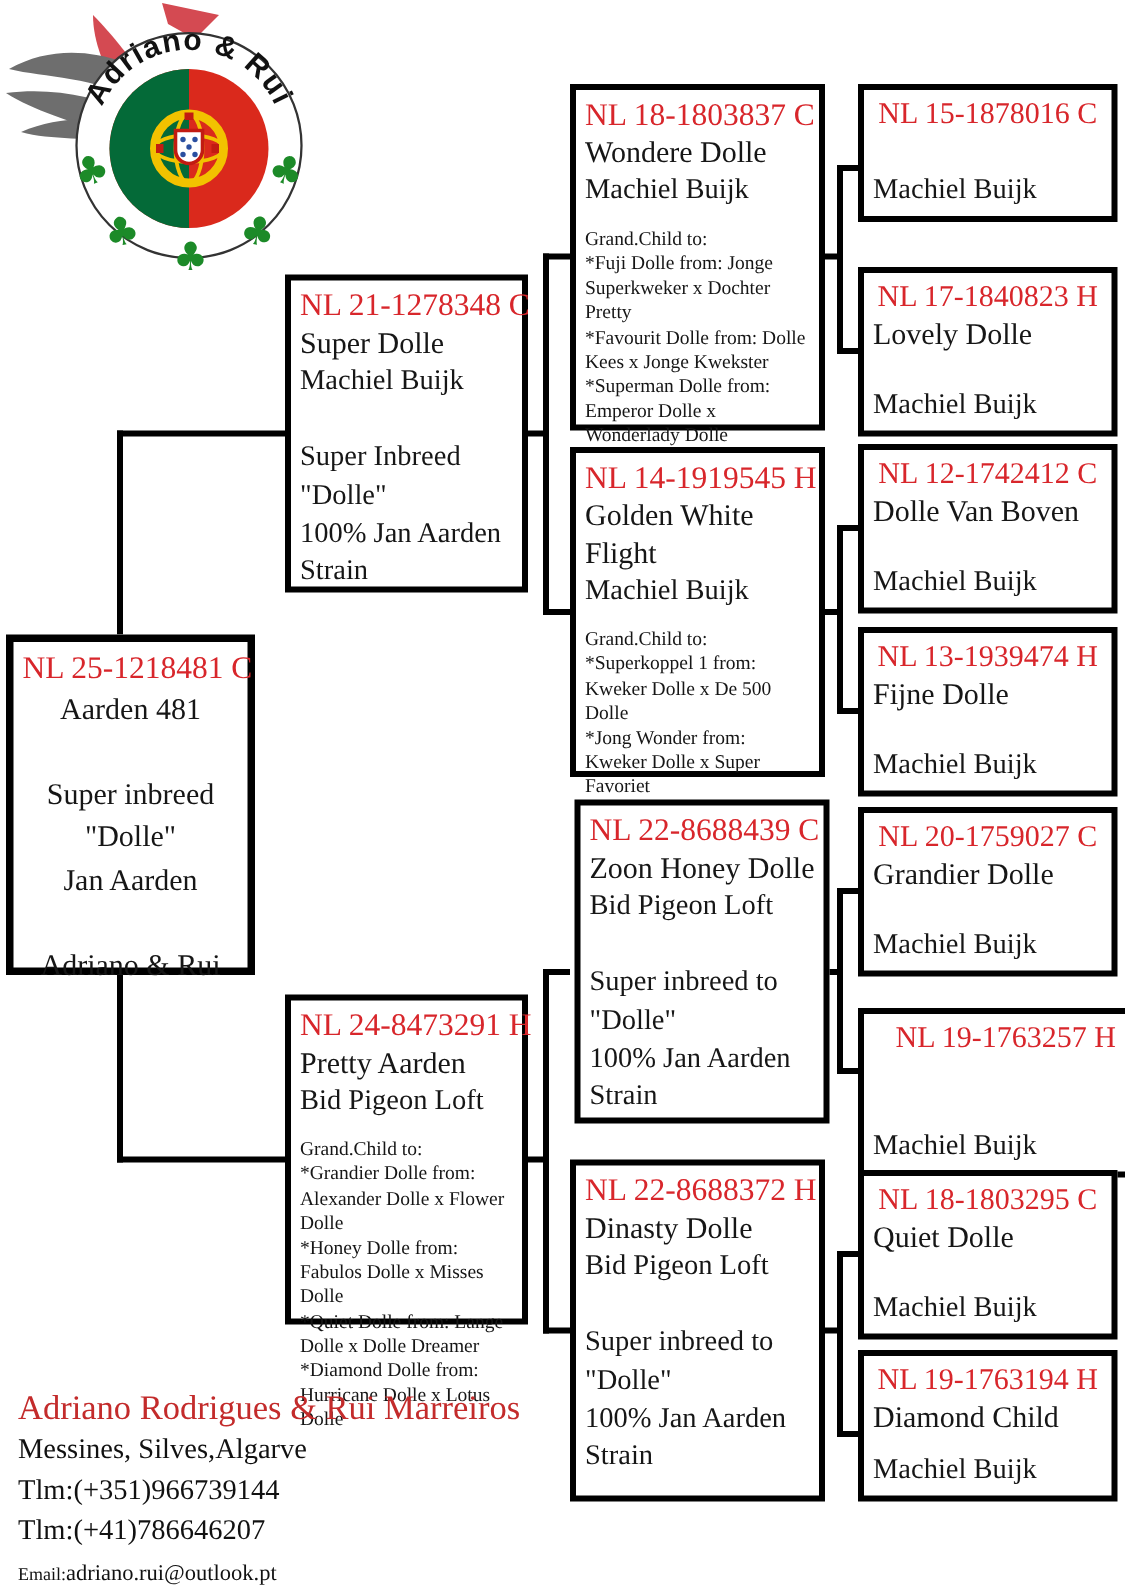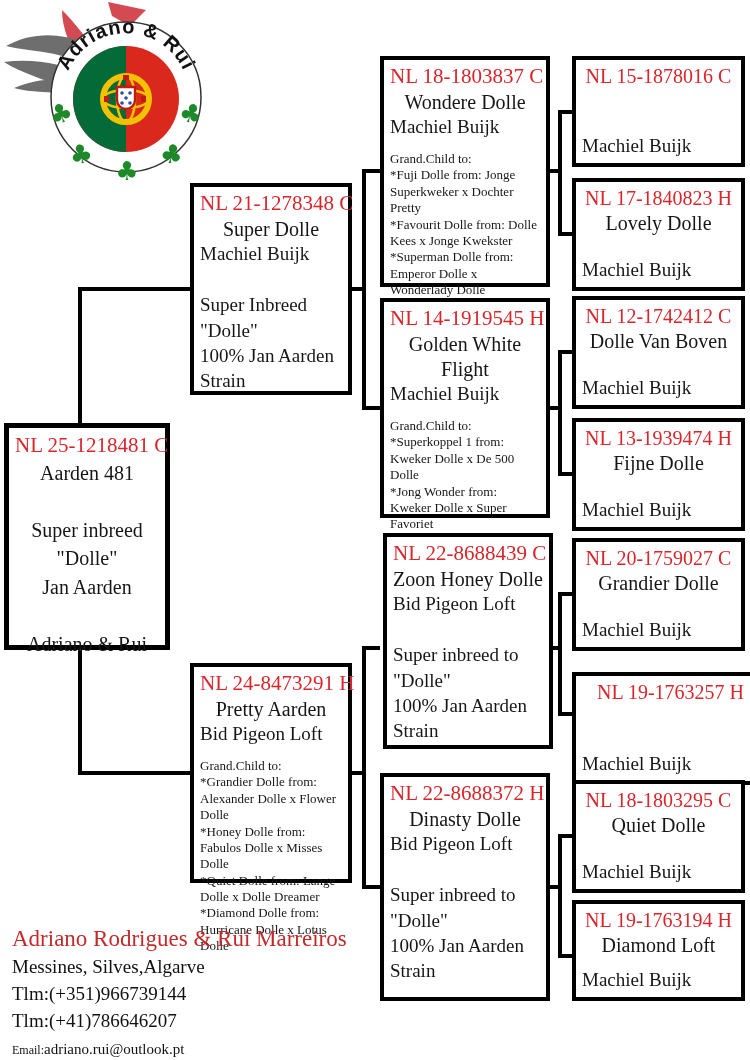--- a/index.html
+++ b/index.html
@@ -11,21 +11,21 @@
   #canvas{
     position:relative;width:750px;height:1060px;background:#fff;overflow:hidden;
     font-family:"Liberation Serif",serif;color:var(--ink);
   }
   
   .hline{position:absolute;height:4px;background:#000;}
   .vline{position:absolute;width:4px;background:#000;}
   
   .box{position:absolute;border:4px solid #000;background:#fff;box-sizing:border-box;padding:3px 6px;}
   .ring{color:var(--red);font-size:21px;line-height:1.3;text-align:center;white-space:nowrap;}
-  .bname{font-size:20px;line-height:1.25;text-align:center;}
+  .bname{font-size:20px;line-height:1.25;}
   .bloft{font-size:19px;line-height:1.25;}
   .note{font-size:19px;line-height:1.34;margin-top:26px;}
   .note div{min-height:1em;}
   .details{font-size:13px;line-height:1.26;margin-top:12px;}
   .details .dtitle{margin-bottom:0;}
   
   #subject{border-width:5px;text-align:center;padding-top:4px;}
   #subject .slines{font-size:20px;line-height:1.42;}
   #subject .slines div{min-height:1em;}
   
@@ -217,21 +217,21 @@
     <div class="bname">Dinasty Dolle</div>
     <div class="bloft">Bid Pigeon Loft</div>
     <div class="note">
         <div>Super inbreed to</div>
         <div>"Dolle"</div>
         <div>100% Jan Aarden</div>
         <div>Strain</div>
       </div>
   </div>
 
-  <div class="box ggp" style="left:572px;top:56px;width:173px;height:111px">
+  <div class="box ggp" style="left:572px;top:56px;width:173px;height:92px">
     <div class="ring">NL 15-1878016 C</div>
     <div class="bfancier">Machiel Buijk</div>
   </div>
 
   <div class="box ggp" style="left:572px;top:178px;width:173px;height:113px">
     <div class="ring">NL 17-1840823 H</div>
     <div class="bname">Lovely Dolle</div>
     <div class="bfancier">Machiel Buijk</div>
   </div>
 
@@ -259,21 +259,21 @@
   </div>
 
   <div class="box ggp" style="left:572px;top:780px;width:173px;height:113px">
     <div class="ring">NL 18-1803295 C</div>
     <div class="bname">Quiet Dolle</div>
     <div class="bfancier">Machiel Buijk</div>
   </div>
 
   <div class="box ggp" style="left:572px;top:900px;width:173px;height:101px">
     <div class="ring">NL 19-1763194 H</div>
-    <div class="bname">Diamond Loft</div>
+    <div class="bname">Diamond Child</div>
     <div class="bfancier">Machiel Buijk</div>
   </div>
 
   <div id="footer">
     <div class="ftitle">Adriano Rodrigues &amp; Rui Marreiros</div>
     <div class="fline">Messines, Silves,Algarve</div>
     <div class="fline">Tlm:(+351)966739144</div>
     <div class="fline">Tlm:(+41)786646207</div>
     <div class="fline">
       <span class="femail-label">Email:</span><span class="femail-addr">adriano.rui@outlook.pt</span>

